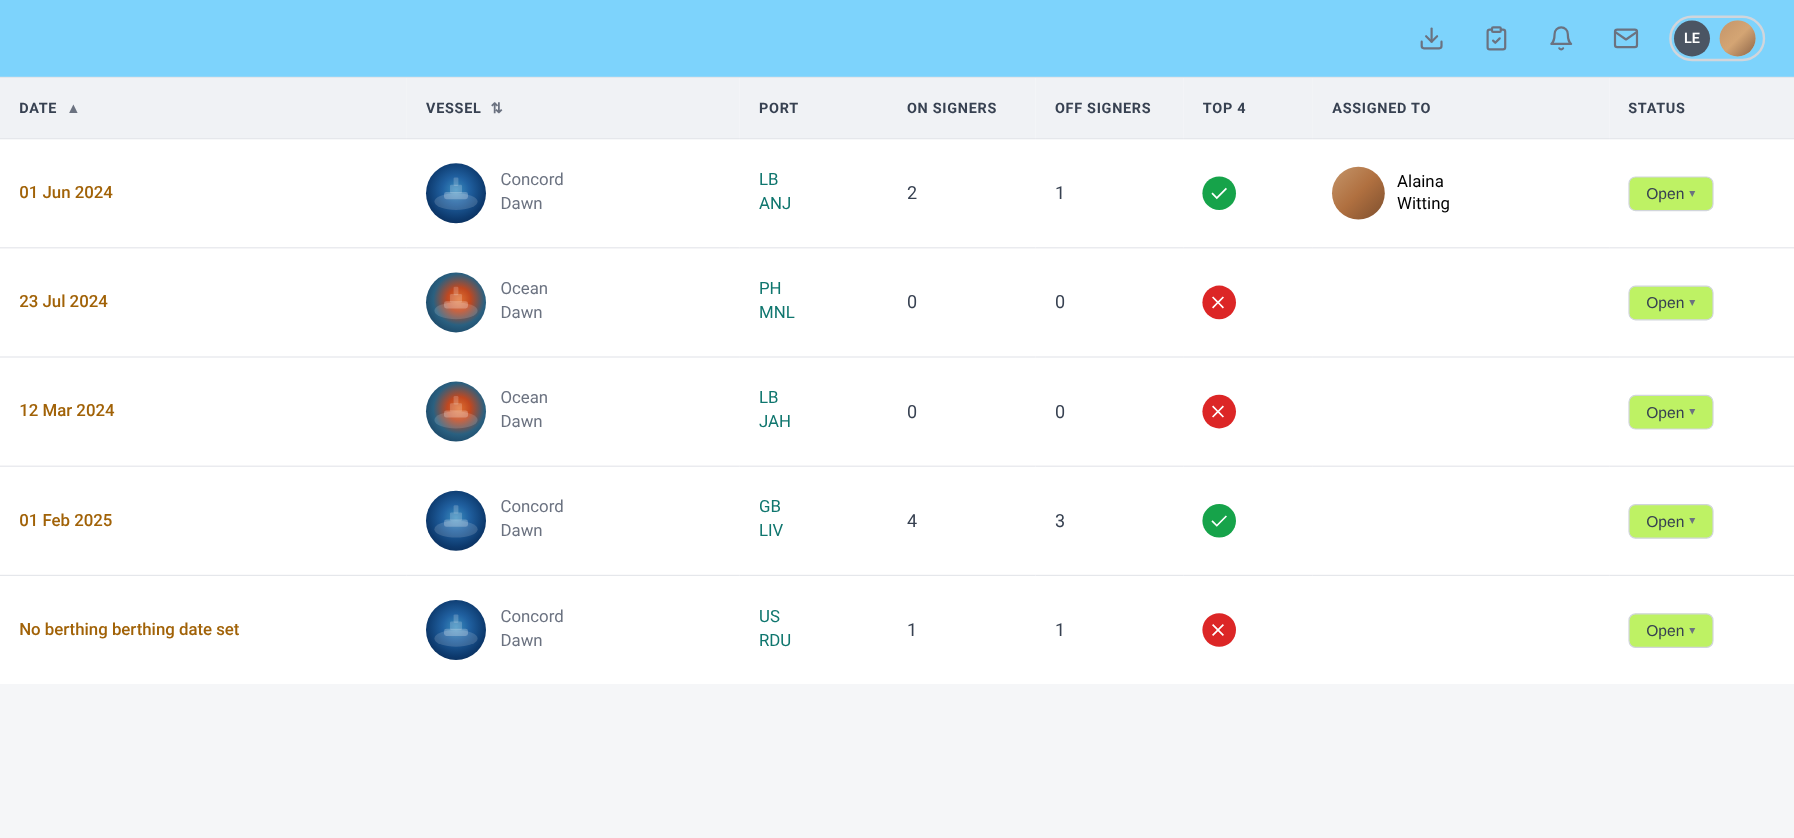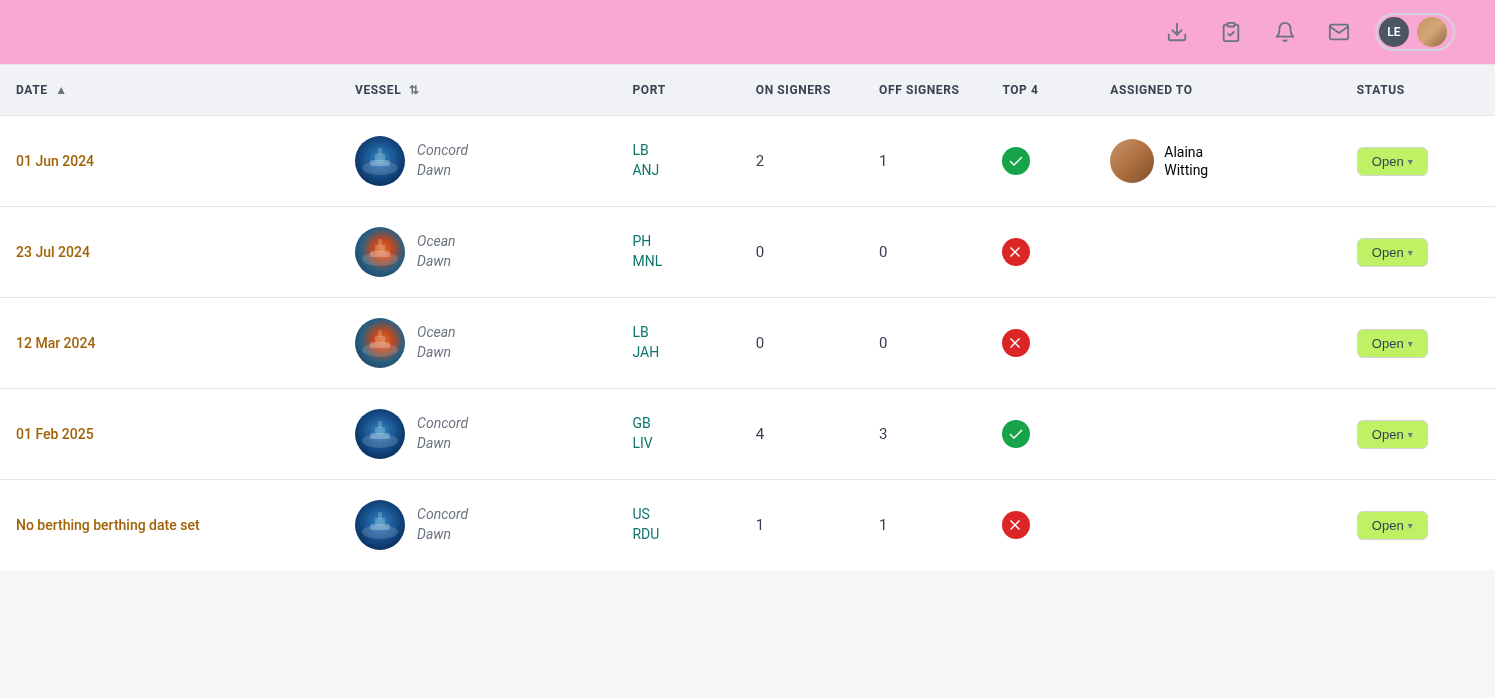--- a/index.html
+++ b/index.html
@@ -3,26 +3,26 @@
   <meta charset="utf-8">
   <style>
     * { box-sizing: border-box; margin: 0; padding: 0; }
     body {
       font-family: -apple-system, BlinkMacSystemFont, 'Segoe UI', Roboto, sans-serif;
       background: #f5f6f8;
       color: #333;
       font-size: 14px;
     }
     .topbar {
-      background: #f9a8d4;
+      background: #7dd3fc;
       height: 65px;
       display: flex;
       align-items: center;
       justify-content: flex-end;
-      padding: 0 40px;
+      padding: 0 24px;
       border-bottom: 1px solid #e5e7eb;
       gap: 18px;
     }
     .topbar-icon {
       width: 36px;
       height: 36px;
       display: flex;
       align-items: center;
       justify-content: center;
       cursor: pointer;
@@ -106,21 +106,20 @@
     .date-cell {
       font-size: 14px;
       font-weight: 500;
       color: #a16207;
       white-space: nowrap;
     }
     .vessel-cell {
       display: flex;
       align-items: center;
       gap: 12px;
-      font-style: italic;
     }
     .vessel-img {
       width: 50px;
       height: 50px;
       border-radius: 50%;
       overflow: hidden;
       flex-shrink: 0;
     }
     .vessel-name {
       font-size: 14px;

